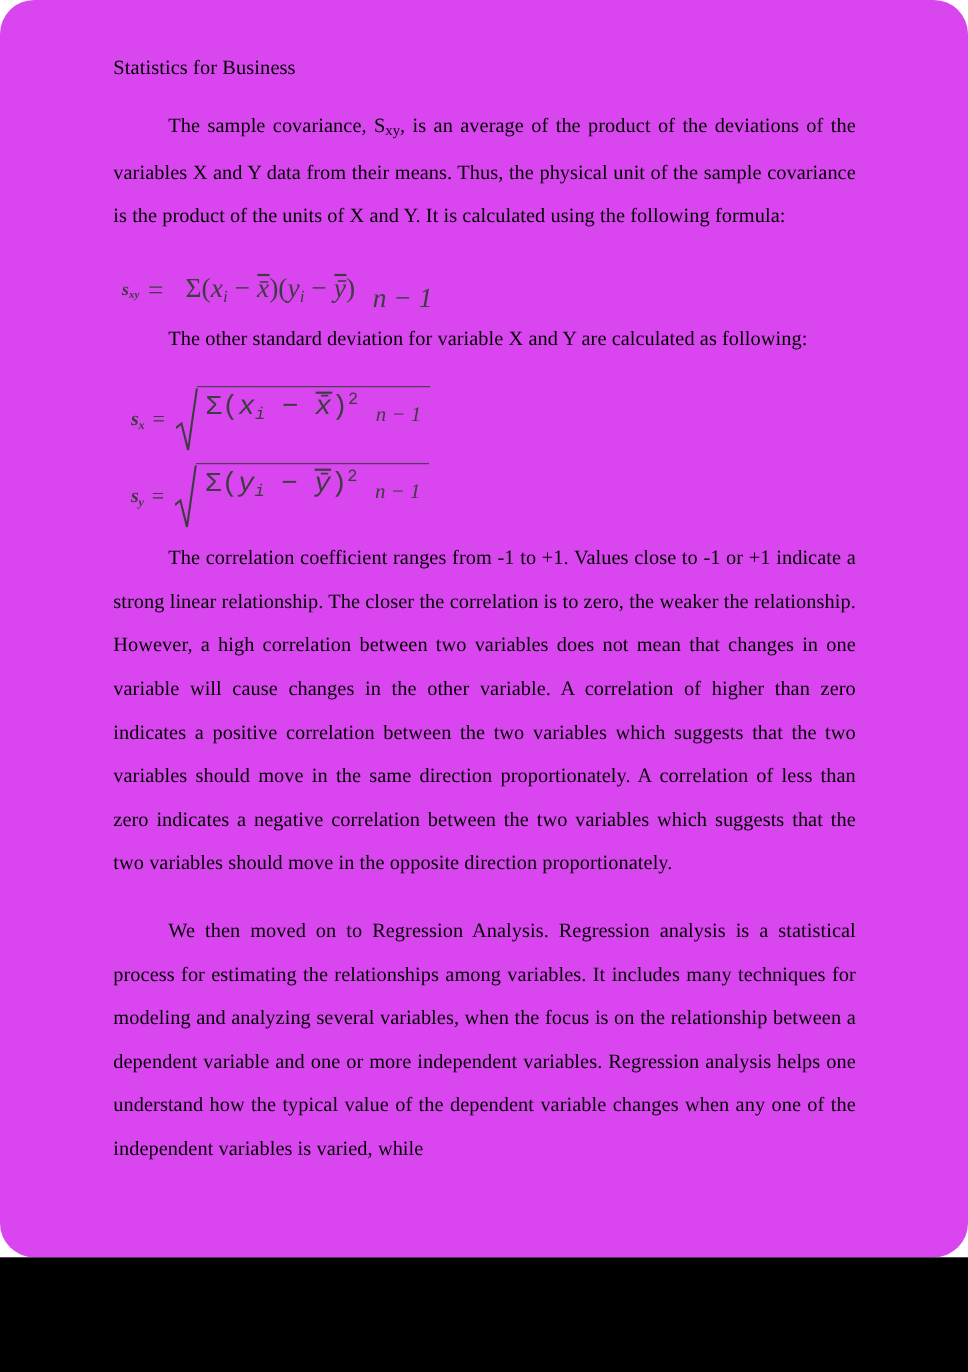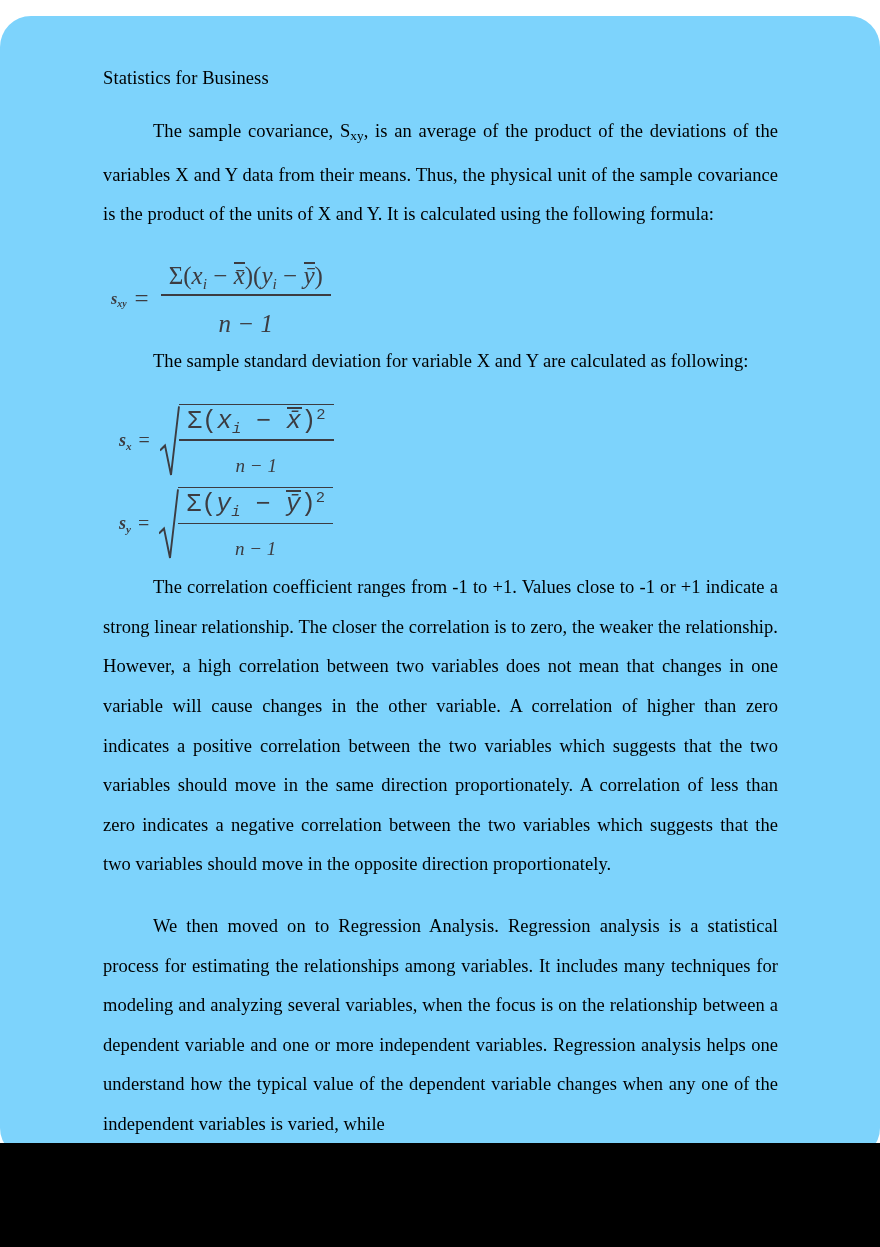--- a/index.html
+++ b/index.html
@@ -12,24 +12,24 @@
     height: 1247px;
     position: relative;
     overflow: hidden;
     font-family: "Liberation Serif", "DejaVu Serif", serif;
     color: #000000;
   }
 
   .page {
     position: absolute;
     left: 0;
-    top: 16px;
+    top: 0;
     width: 880px;
     height: 1143px;
-    background: #7dd3fc;
+    background: #d946ef;
     border-radius: 31px;
   }
 
   .bottom-band {
     position: absolute;
     left: 0;
     top: 1143px;
     width: 880px;
     height: 104px;
     background: #000000;
@@ -100,21 +100,21 @@
     font-weight: 600;
   }
   .eq-eq {
     font-size: 25px;
     margin: 0 12px 0 6px;
     font-weight: 500;
   }
 
   .frac {
     display: inline-flex;
-    flex-direction: column;
+    flex-direction: row;
     align-items: center;
     vertical-align: middle;
   }
   .frac .num {
     padding: 0 8px 2px 8px;
     white-space: nowrap;
   }
   .frac .den {
     padding: 14px 8px 0 8px;
     white-space: nowrap;
@@ -214,21 +214,21 @@
         <span class="frac">
           <span class="num"><span>Σ</span><span>(</span><span class="mathit">x</span><span class="mi-sub">i</span><span>&nbsp;</span><span>−</span><span>&nbsp;</span><span class="bar-over">x̄</span><span>)</span><span>(</span><span class="mathit">y</span><span class="mi-sub">i</span><span>&nbsp;</span><span>−</span><span>&nbsp;</span><span class="bar-over">ȳ</span><span>)</span></span>
           <span class="bar"></span>
           <span class="den mathit">n − 1</span>
         </span>
       </div>
     </div>
 
     <div class="gap-after-eq1"></div>
 
-    <p class="body">The sample standard deviation for variable X and Y are calculated as following:</p>
+    <p class="body">The other standard deviation for variable X and Y are calculated as following:</p>
 
     <div class="gap-after-lead2"></div>
 
     <div class="eq-block eq2 eq-sd-1">
       <div class="eq-row">
         <span class="eq-lhs"><span class="mathit">s</span><span class="sb">x</span></span>
         <span class="eq-eq">=</span>
         <span class="radical">
           <span class="rad-sign">
             <svg viewBox="0 0 20 60" preserveAspectRatio="none" aria-hidden="true">

